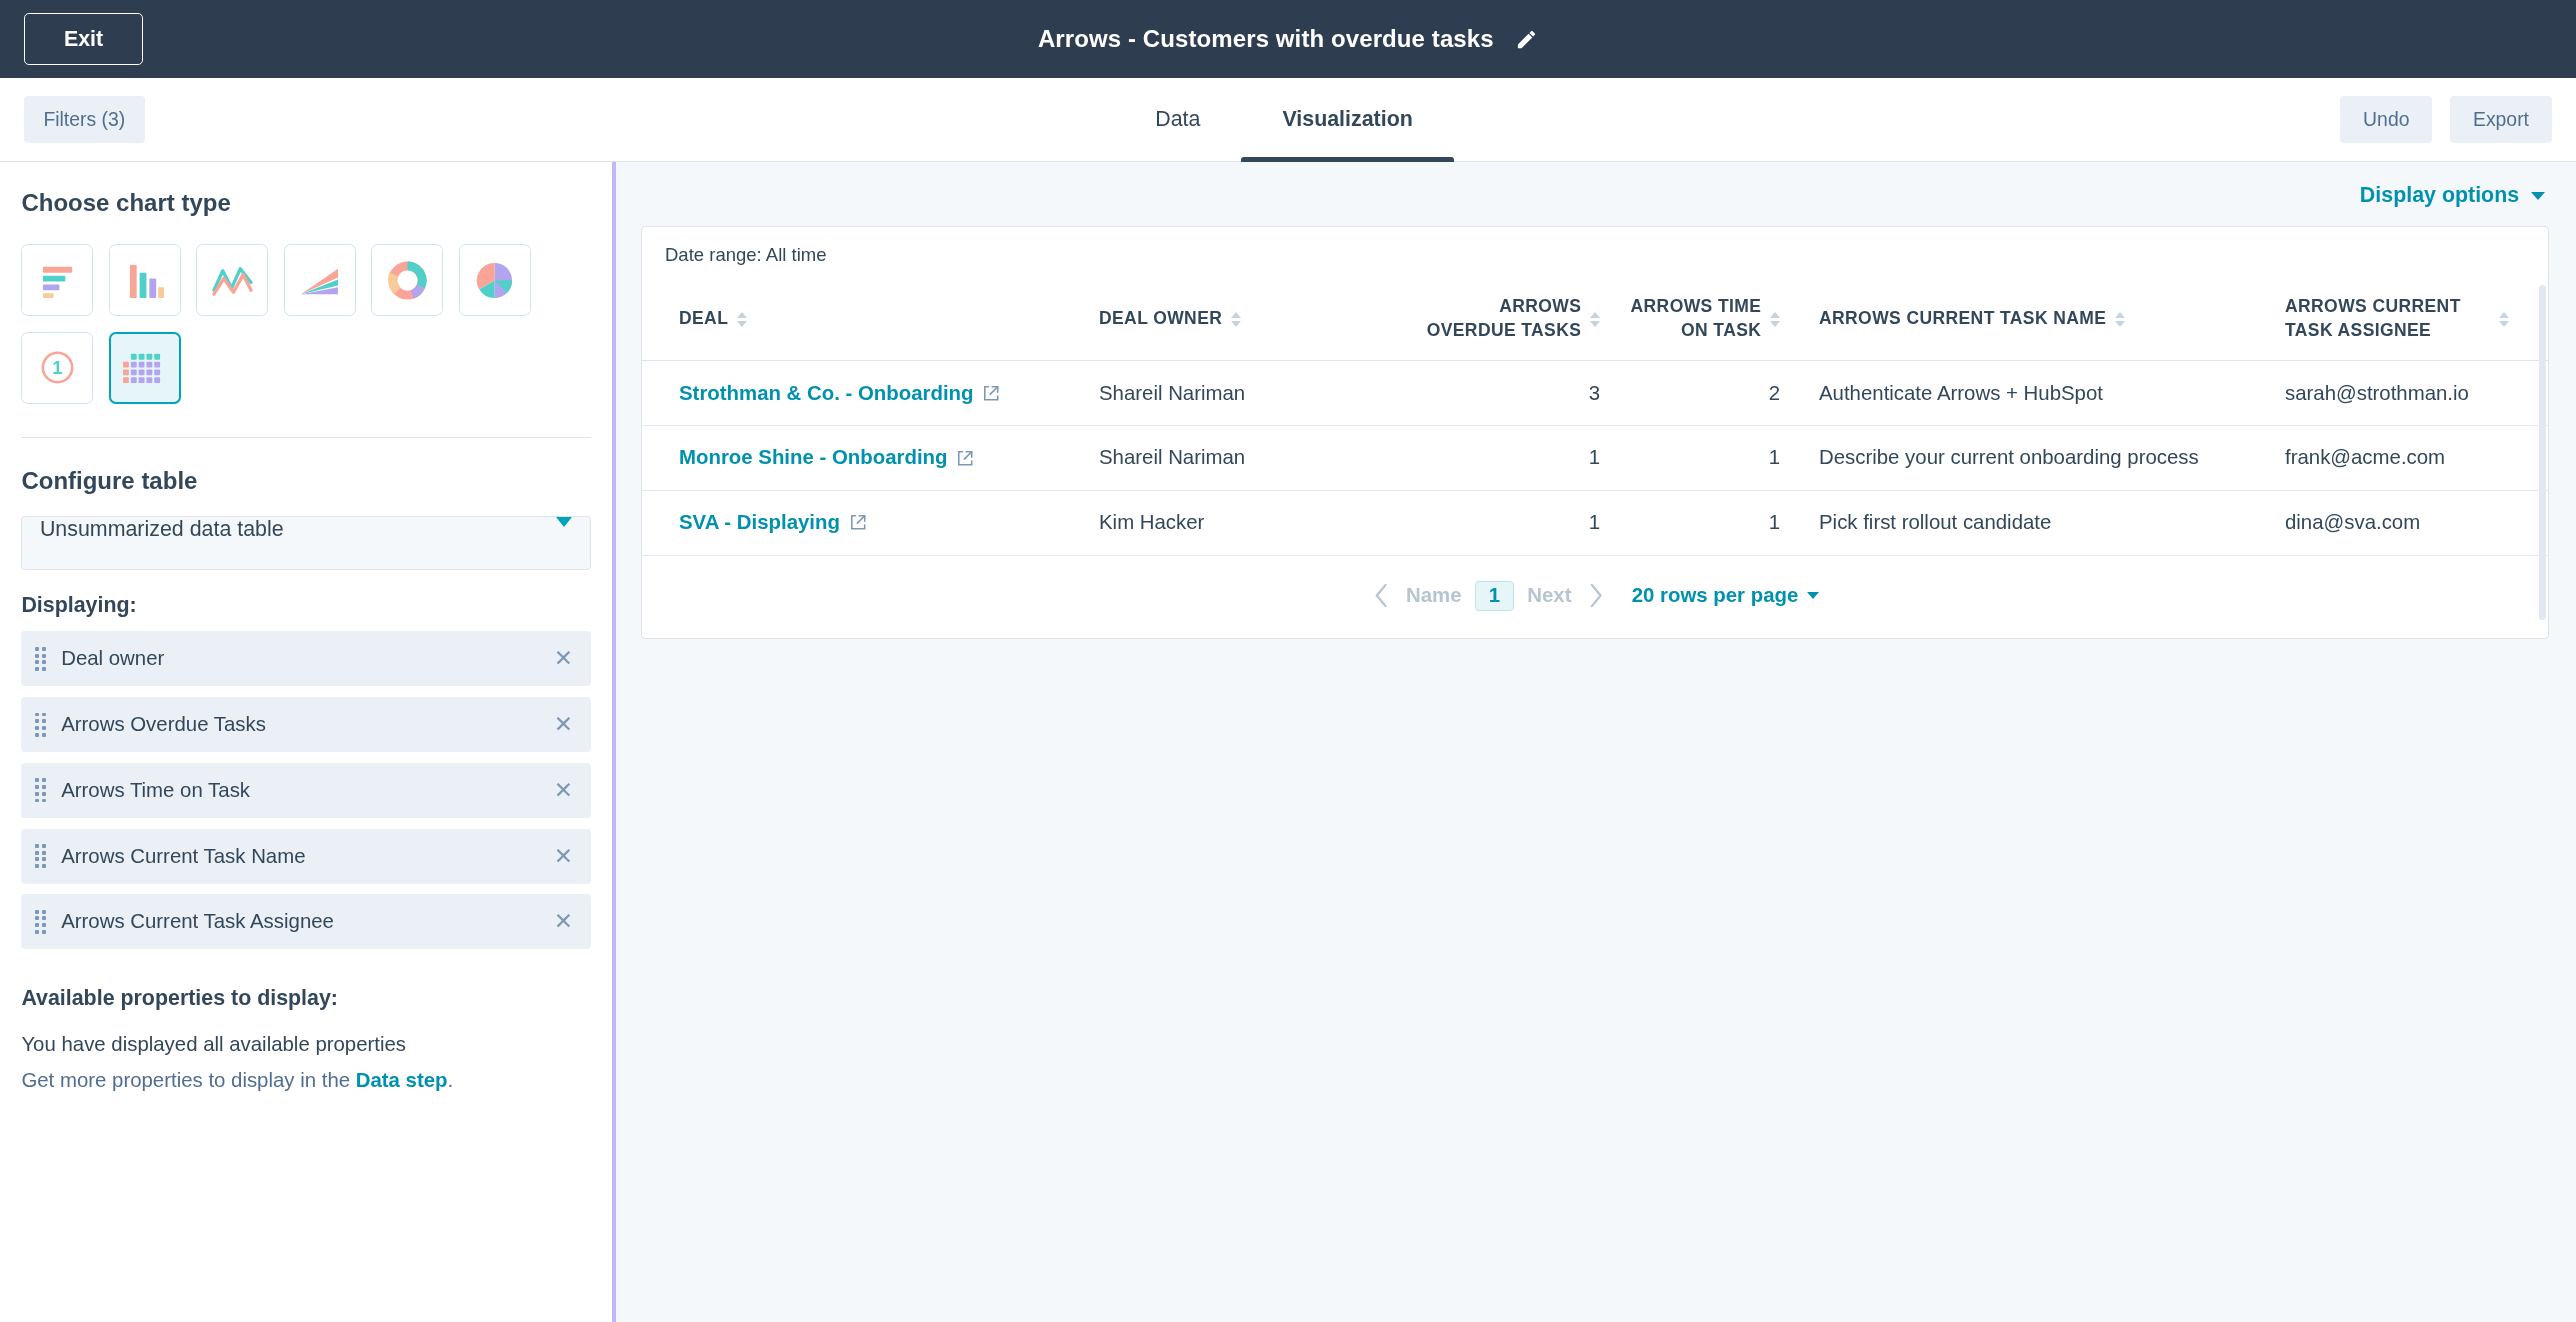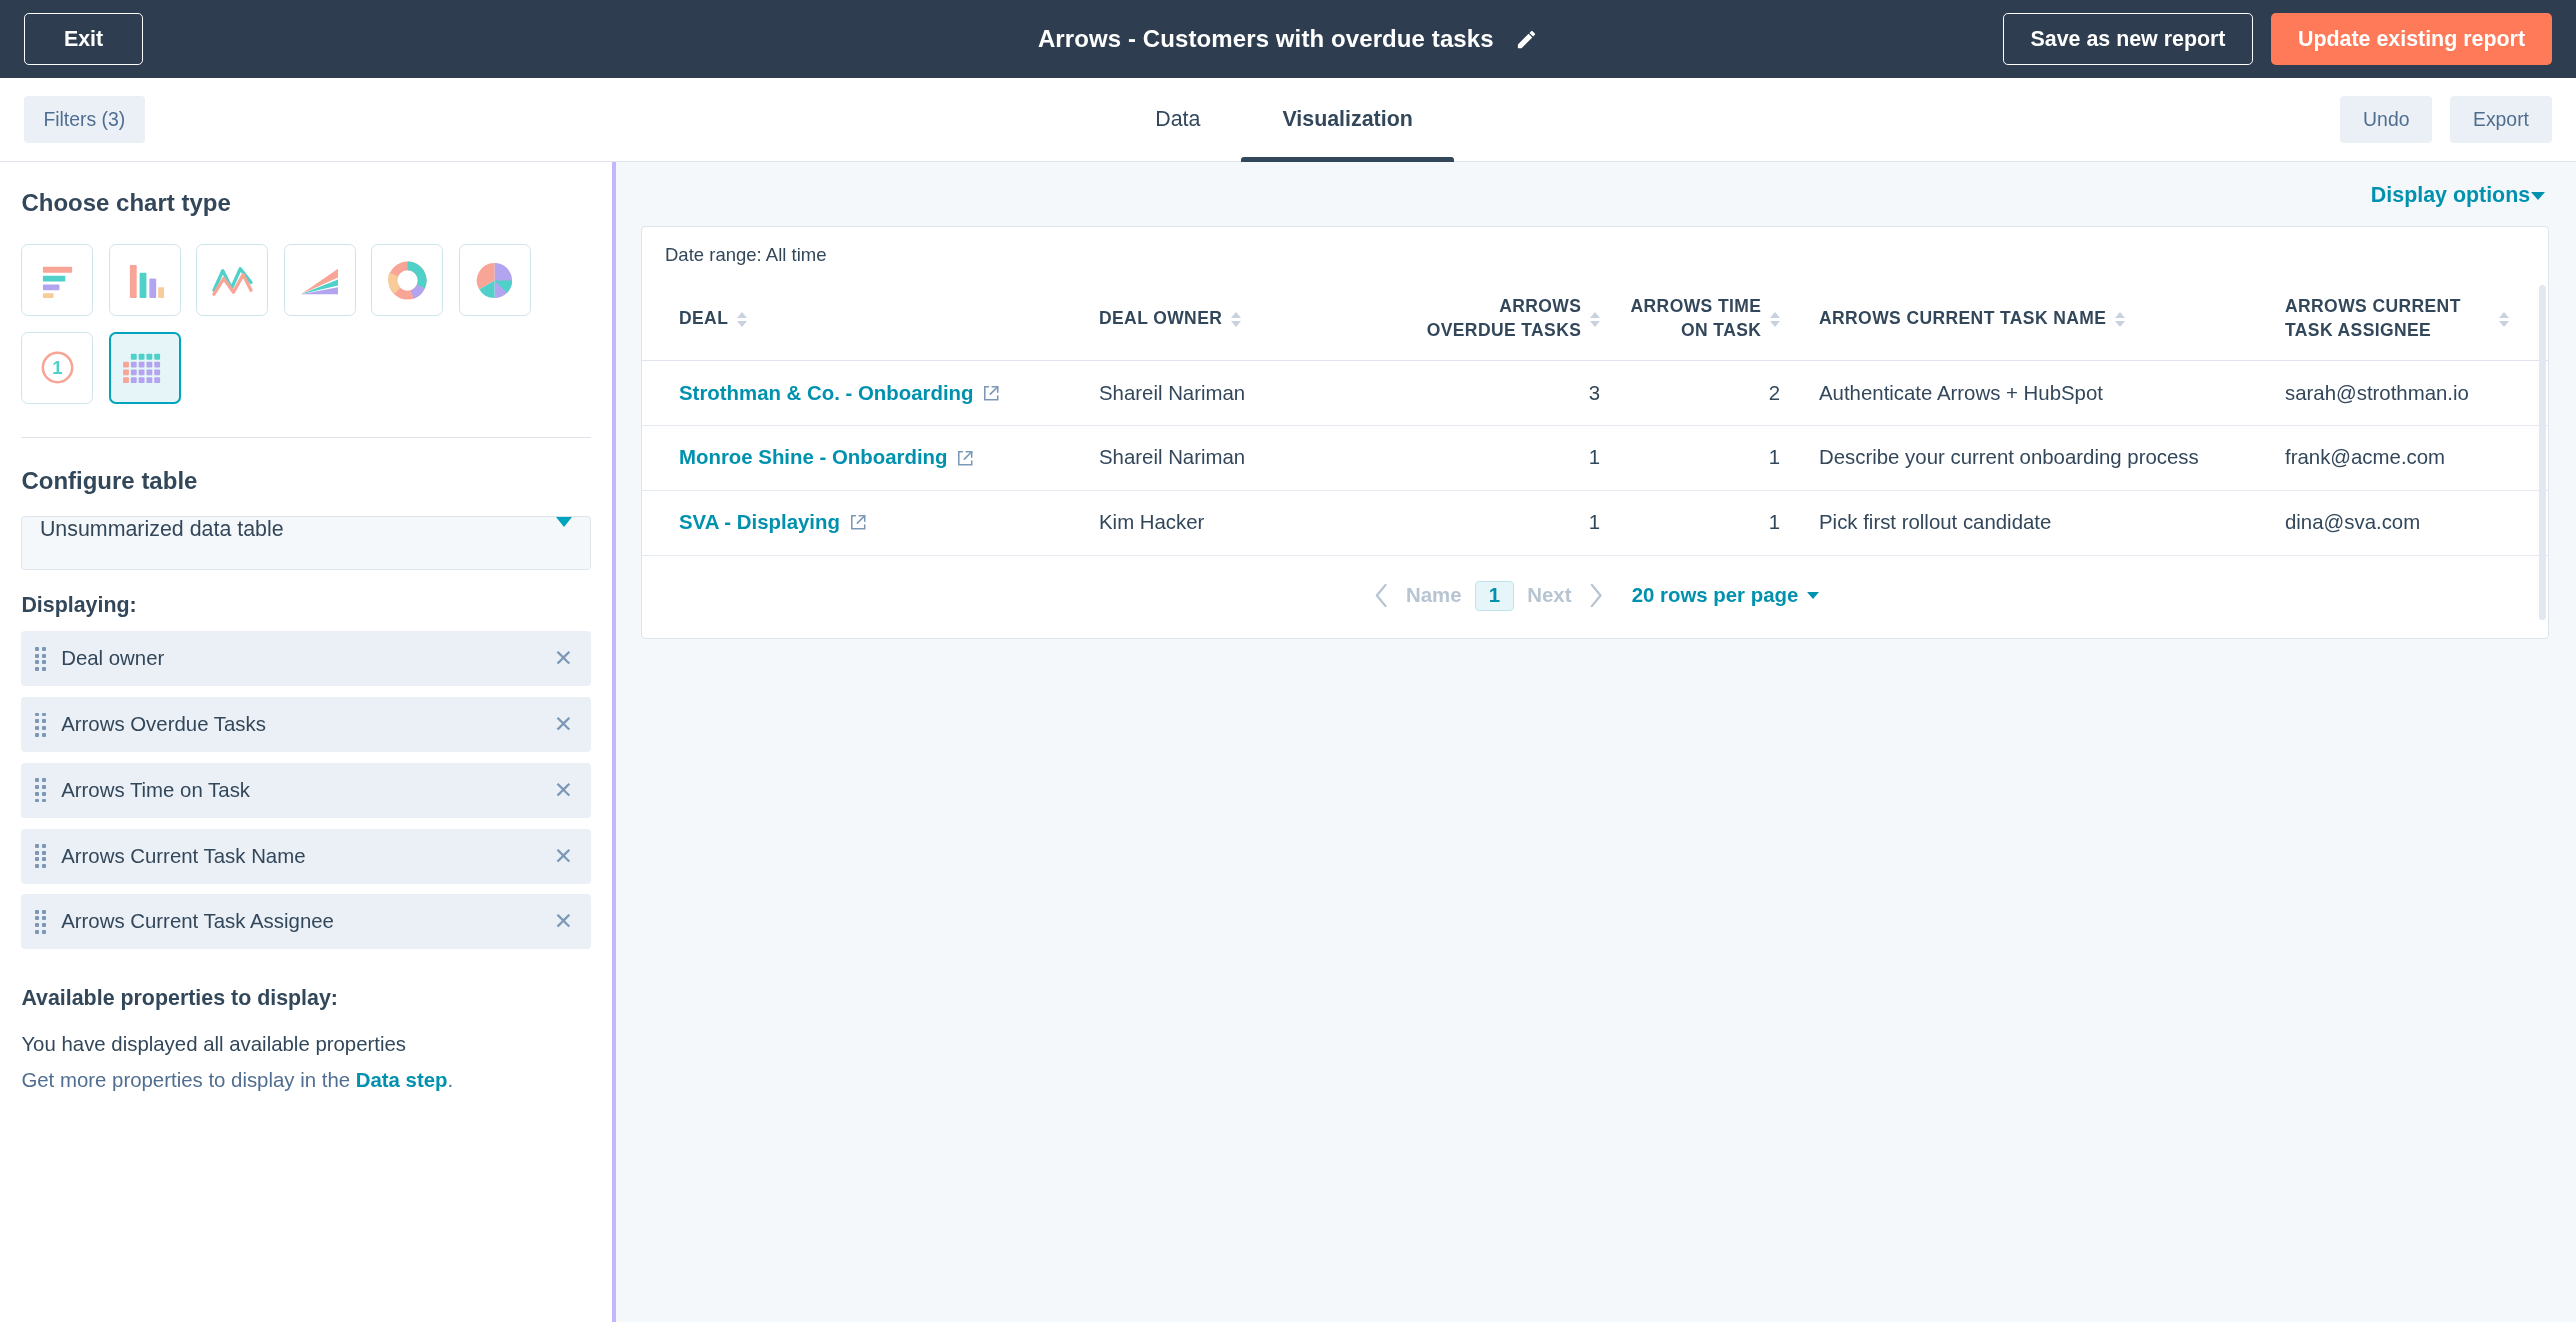--- a/index.html
+++ b/index.html
@@ -218,21 +218,21 @@
     padding: 21.4px 27px 0 25px;
     overflow: hidden;
     position: relative;
   }
   .display-options-row {
     display: flex; justify-content: flex-end;
     padding-right: 3.9px; margin-bottom: 17.5px;
   }
   .display-options {
     color: #0091ae; font-size: 21.4px; font-weight: 700;
-    display: flex; align-items: center; gap: 1px;
+    display: flex; align-items: center; gap: 12px;
     cursor: pointer;
   }
   .do-caret {
     width: 0; height: 0;
     border-left: 7.8px solid transparent;
     border-right: 7.8px solid transparent;
     border-top: 8.7px solid #0091ae;
   }
   .table-card {
     background: #ffffff;
@@ -329,24 +329,20 @@
 
   <div class="topbar-center">
     <span class="report-title">Arrows - Customers with overdue tasks</span>
     <span class="pencil-icon">
       <svg width="23" height="23" viewBox="0 0 24 24" fill="none">
         <path d="M3 17.2V21h3.8L18 9.8 14.2 6 3 17.2zM20.7 7.1a1 1 0 000-1.4l-2.4-2.4a1 1 0 00-1.4 0l-1.8 1.8L18.9 8.9l1.8-1.8z" fill="#ffffff"></path>
       </svg>
     </span>
   </div>
 
-  <div class="topbar-right">
-    <button class="save-new-btn">Save as new report</button>
-    <button class="update-btn">Update existing report</button>
-  </div>
 </div>
 
 <div class="subbar">
   <button class="filters-btn">Filters (3)</button>
 
   <div class="tabs">
     <div class="tab">Data</div>
     <div class="tab active">Visualization</div>
   </div>
 

